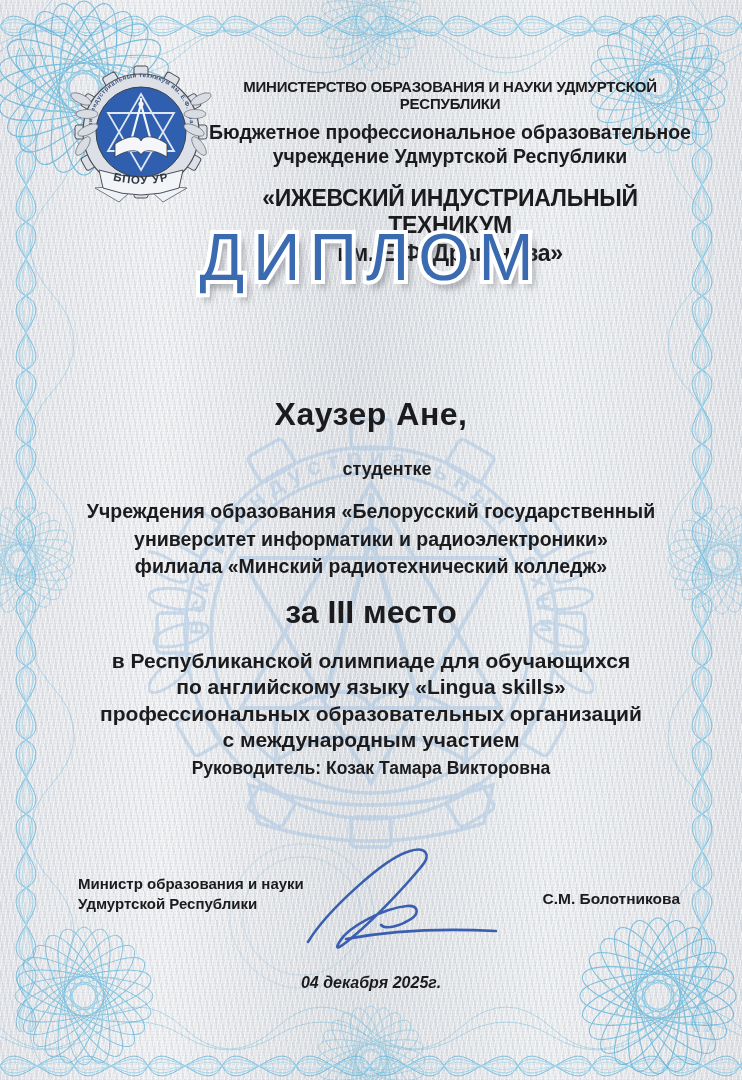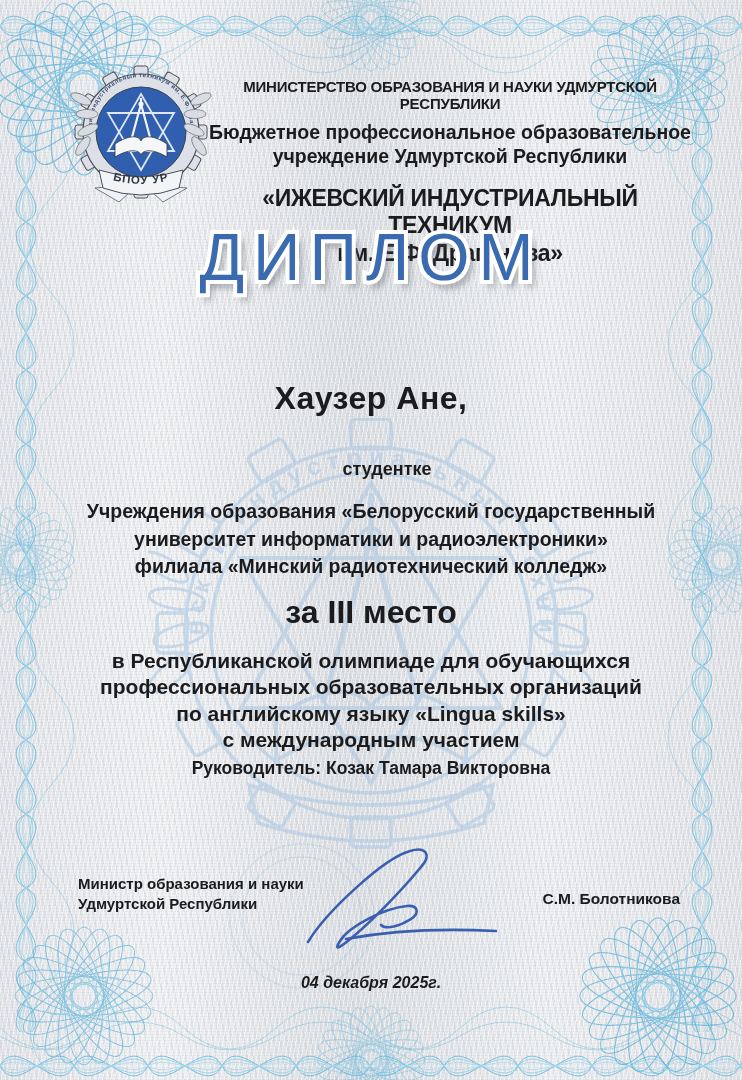--- a/index.html
+++ b/index.html
@@ -19,21 +19,21 @@
   .header-text{position:absolute;left:204px;top:78px;width:492px;text-align:center;font-weight:bold;}
   .ministry{font-size:15px;letter-spacing:-0.2px;}
   .inst-type{margin-top:9px;font-size:19.5px;line-height:1.22;}
   .inst-name{margin-top:16px;font-size:23px;line-height:1.2;letter-spacing:-0.3px;}
   .title-row{position:absolute;left:0;top:224px;width:742px;text-align:center;}
   .title-wrap{position:relative;display:inline-block;font-size:66px;font-weight:400;letter-spacing:9px;line-height:1;}
   .title-stroke{position:absolute;left:0;top:0;-webkit-text-stroke:8px #fff;color:#fff;
         text-shadow:5px 7px 7px rgba(84,90,100,.6);}
   .title-fill{position:relative;color:var(--diploma-blue,#3a6ab0);}
   .center{position:absolute;left:0;width:742px;text-align:center;font-weight:bold;}
-  .name{top:380px;font-size:32px;letter-spacing:0.5px;}
+  .name{top:396px;font-size:32px;letter-spacing:0.5px;}
   .role{top:459px;font-size:18px;padding-left:16px;}
   .inst-lines{top:498px;font-size:19.5px;line-height:1.42;}
   .place{top:594px;font-size:32px;}
   .event-lines{top:648px;font-size:21px;line-height:1.25;}
   .supervisor{top:758px;font-size:17.5px;}
   .minister{position:absolute;left:78px;top:874px;font-size:15px;font-weight:bold;line-height:1.35;}
   .signer{position:absolute;right:62px;top:890px;font-size:15.5px;font-weight:bold;white-space:nowrap;}
   .signature{position:absolute;left:288px;top:842px;width:225px;height:125px;}
   .date{top:974px;font-size:16px;font-style:italic;}
 </style>
@@ -243,22 +243,22 @@
     <div class="center role">студентке</div>
     <div class="center inst-lines">
       <div>Учреждения образования «Белорусский государственный</div>
       <div>университет информатики и радиоэлектроники»</div>
       <div>филиала «Минский радиотехнический колледж»</div>
     </div>
 
     <div class="center place">за III место</div>
     <div class="center event-lines">
       <div>в Республиканской олимпиаде для обучающихся</div>
+      <div>по английскому языку «Lingua skills»</div>
       <div>профессиональных образовательных организаций</div>
-      <div>по английскому языку «Lingua skills»</div>
       <div>с международным участием</div>
     </div>
     <div class="center supervisor">Руководитель: Козак Тамара Викторовна</div>
 
     <div class="minister">
       <div>Министр образования и науки</div>
       <div>Удмуртской Республики</div>
     </div>
 
     <svg class="signature" viewBox="0 0 225 125" xmlns="http://www.w3.org/2000/svg">

